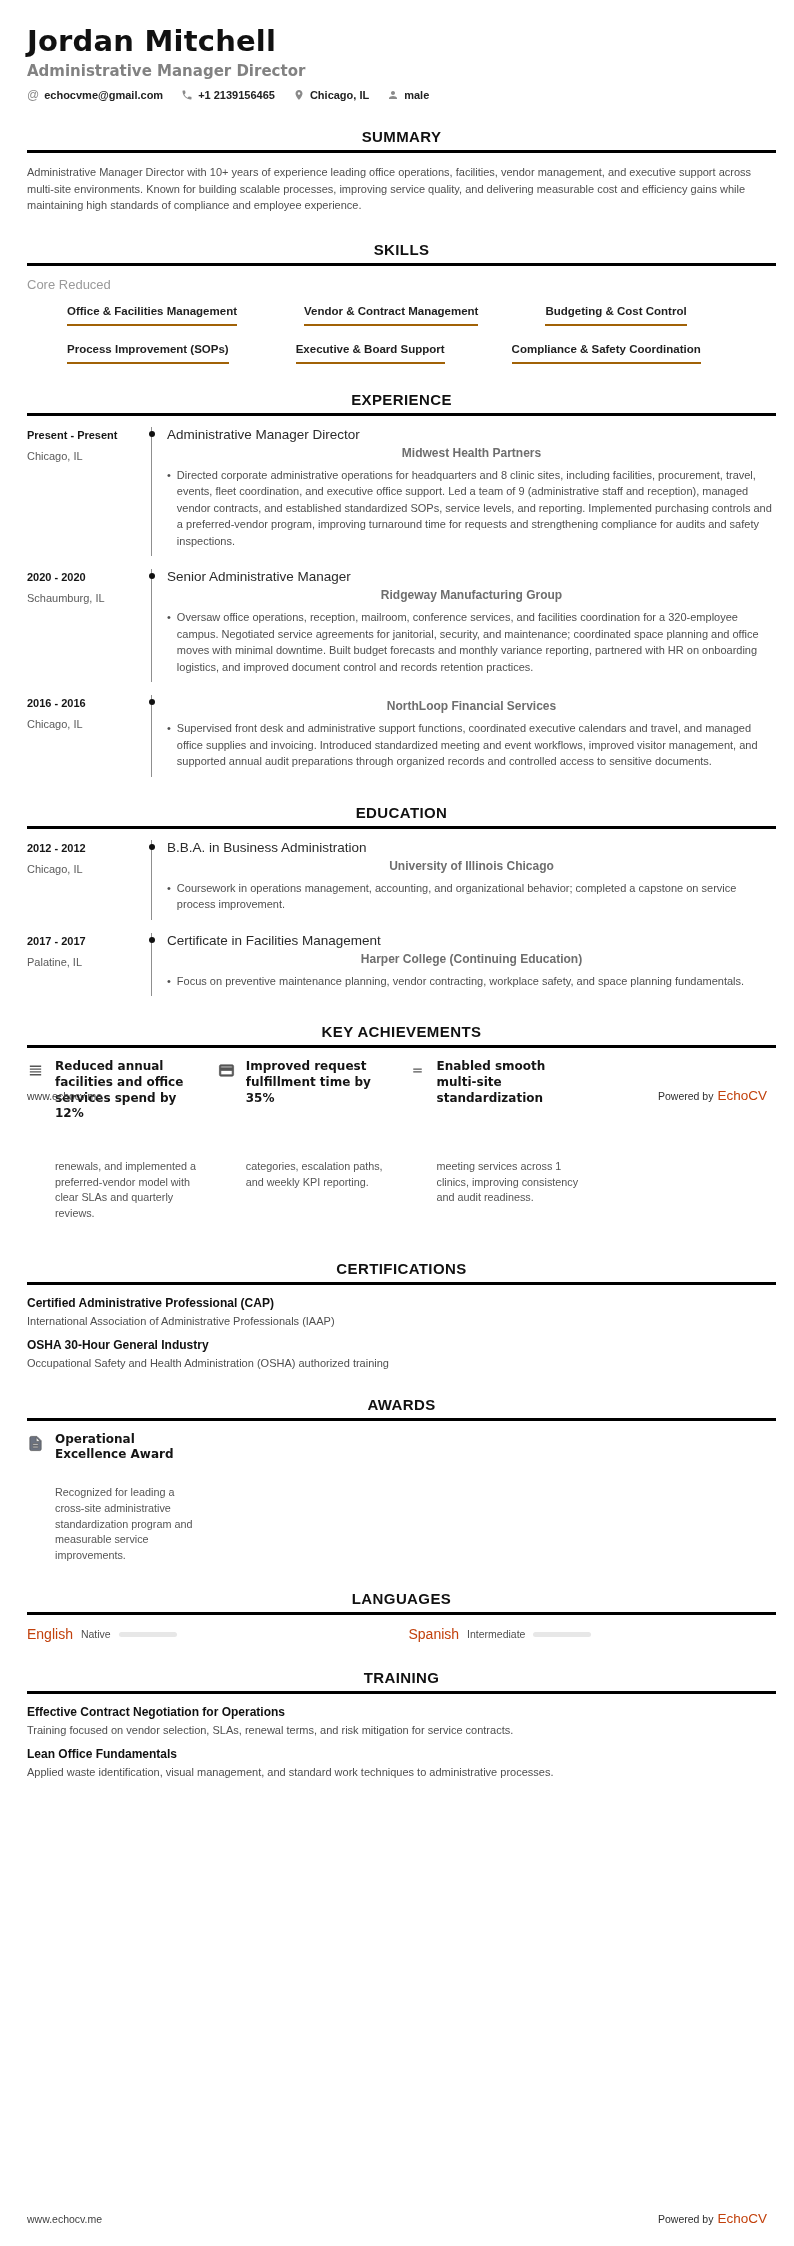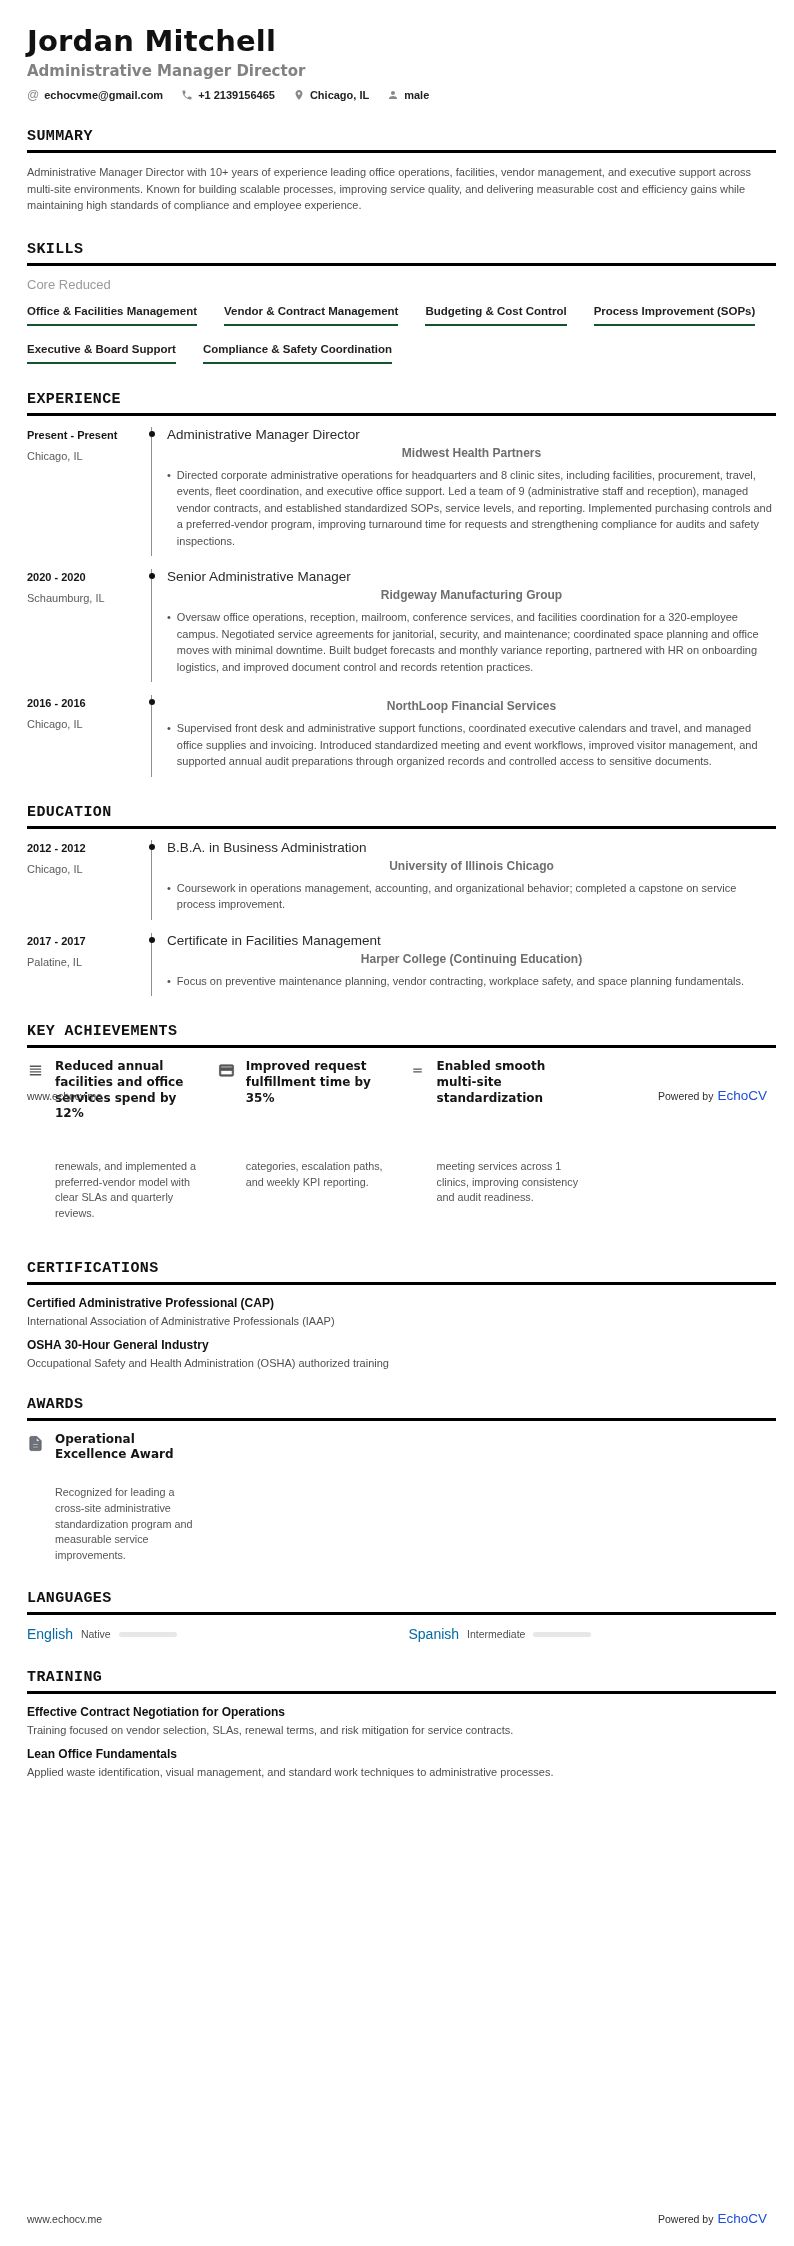--- a/index.html
+++ b/index.html
@@ -41,39 +41,41 @@
     font-size:11px;
     font-weight:700;
     color:#222;
   }
   .contact-item { display:flex; align-items:center; gap:5px; }
   .cicon { width:12px; height:12px; fill:#8a8a8a; flex:0 0 auto; }
   .cicon-at { font-size:12px; color:#8a8a8a; font-weight:400; line-height:1; }
   
   .section { margin-top:27px; }
   .section-heading {
-    font-family:Liberation Mono, monospace;
+    font-family:Liberation Sans, sans-serif;
     font-size:15px;
     font-weight:800;
     letter-spacing:.4px;
     color:#111;
     padding-bottom:5px;
     border-bottom:3px solid #000;
+    text-align:center;
   }
   .section-body { padding-top:11px; }
   .muted-label { font-size:13px; color:#9a9a9a; margin-bottom:13px; }
   .body-text { font-size:11px; line-height:1.5; color:#4f4f4f; }
   
   .skill-list { display:flex; flex-wrap:wrap; column-gap:27px; row-gap:17px; }
   .skill-chip {
     font-size:11.5px;
     font-weight:700;
     color:#1f1f1f;
     padding-bottom:7px;
-    border-bottom:2px solid #14532d;
+    border-bottom:2px solid #a16207;
+    margin-left:40px;
   }
   
   .entry { display:flex; margin-bottom:13px; }
   .entry-left { width:124px; flex:0 0 auto; padding-top:2px; }
   .entry-date { font-size:11px; font-weight:700; color:#161616; }
   .entry-loc { font-size:11px; color:#5a5a5a; margin-top:9px; }
   .entry-right {
     flex:1;
     position:relative;
     border-left:1px solid #8f8f8f;
@@ -102,35 +104,35 @@
   }
   .ach-body { font-size:10.8px; color:#555; line-height:1.45; margin-top:22px; }
   .cont-cell { padding-left:28px; }
   
   .cred-item { margin-bottom:11px; }
   .cred-title { font-size:12px; font-weight:700; color:#111; }
   .cred-sub { font-size:11px; color:#4f4f4f; margin-top:5px; }
   
   .lang-row { display:grid; grid-template-columns:repeat(4,1fr); column-gap:14px; }
   .lang-item { display:flex; align-items:center; gap:8px; grid-column:span 2; }
-  .lang-name { font-size:14px; color:#0369a1; }
+  .lang-name { font-size:14px; color:#c2410c; }
   .lang-level { font-size:10.5px; color:#4f4f4f; }
   .lang-bar { width:58px; height:5px; border-radius:3px; background:#e7e7e7; overflow:hidden; }
   .lang-fill { height:100%; border-radius:3px; background:#5d6470; }
   
   .page-footer {
     position:absolute;
     left:27px; right:27px; bottom:20px;
     display:flex;
     justify-content:space-between;
     align-items:baseline;
   }
   .footer-site { font-size:10.5px; color:#3f3f3f; text-decoration:none; }
   .footer-powered { font-size:10.5px; color:#2e2e2e; }
-  .footer-brand { font-size:13.5px; color:#1d4ed8; margin-left:4px; }
+  .footer-brand { font-size:13.5px; color:#c2410c; margin-left:4px; }
 </style>
 </head>
 <body>
 
 <div class="page">
 
   <header>
     <div class="name">Jordan Mitchell</div>
     <div class="job-title">Administrative Manager Director</div>
     <div class="contact-row">

